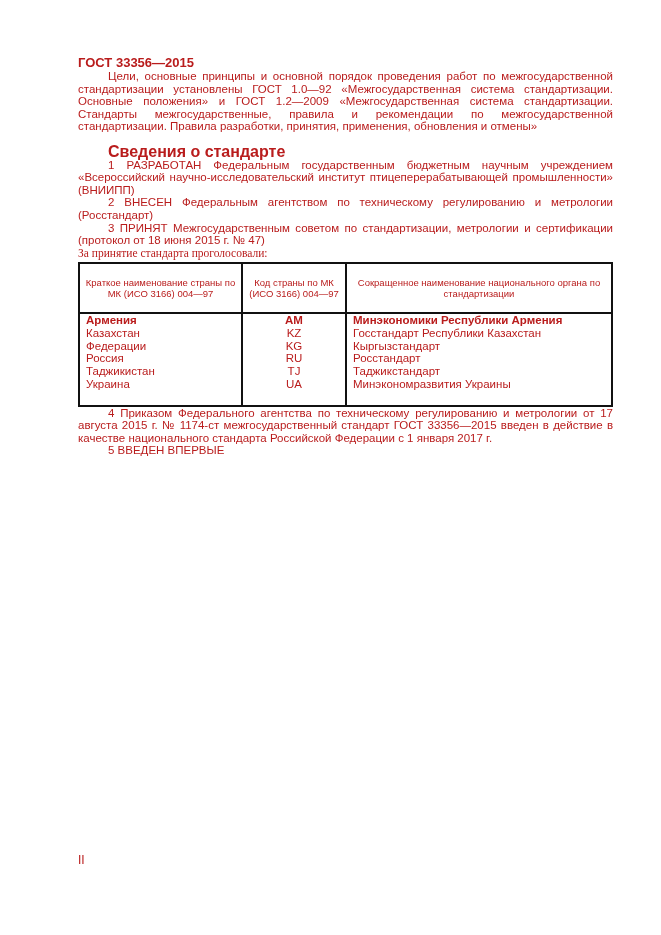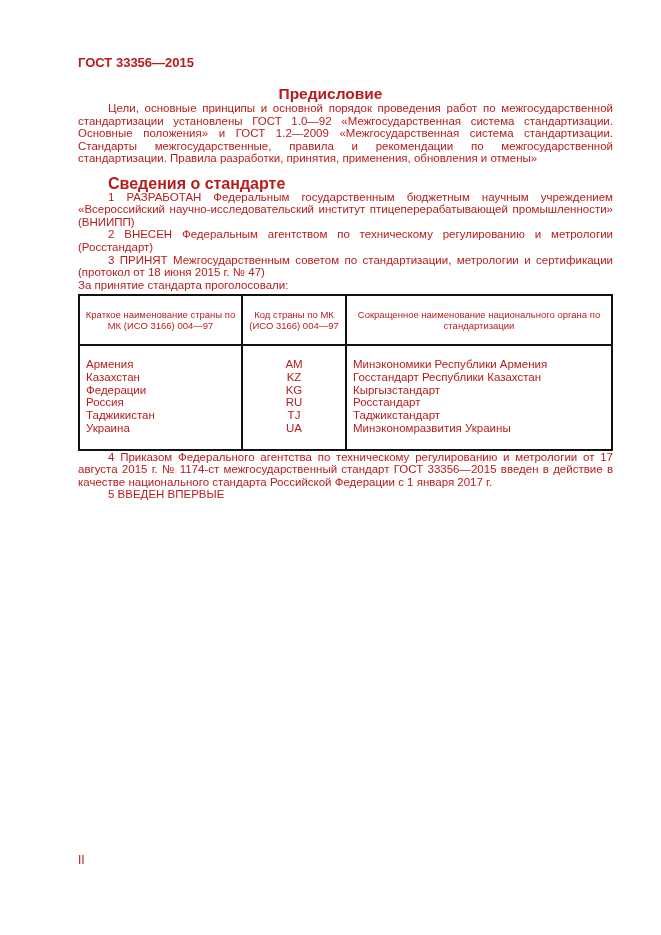--- a/index.html
+++ b/index.html
@@ -44,21 +44,21 @@
   .info-heading {
     margin-top: 13px;
     text-indent: 30px;
     font-weight: bold;
     font-size: 16px;
     line-height: 12.6px;
   }
   .item-1 { margin-top: 13px; }
   .item-2 { margin-top: 13px; }
   .item-3 { margin-top: 12px; }
-  .vote-line { margin-top: 11px; text-indent: 0 !important; }
+  .vote-line { margin-top: 11px; text-indent: 0 !important; font-family: Liberation Serif, serif; }
   .item-4 { margin-top: 15px; }
   .item-5 { margin-top: 13px; }
 
   table.vote-table {
     margin-top: 3px;
     width: 535px;
     border-collapse: collapse;
     border: 2px solid #111;
     table-layout: fixed;
   }
@@ -76,41 +76,40 @@
   table.vote-table td {
     border-left: 2px solid #111;
     border-right: 2px solid #111;
     font-size: 11.5px;
     line-height: 12.7px;
     padding: 0 6px;
     text-align: left;
     vertical-align: top;
   }
   table.vote-table td.code { text-align: center; }
-  table.vote-table tr.first td { padding-top: 12px; }
+  table.vote-table tr.first td { padding-top: 0; font-weight: bold; }
   table.vote-table tr.last td { padding-bottom: 14px; }
   .col-country { width: 163px; }
   .col-code { width: 104px; }
 
   .page-number {
     position: absolute;
     left: 78px;
     top: 854px;
     font-size: 12px;
     line-height: 13px;
   }
 </style>
 </head>
 <body>
 
 <div class="page">
 
   <div class="doc-header">ГОСТ 33356—2015</div>
 
-  <div class="doc-title">Предисловие</div>
 
   <div class="content">
 
     <p class="intro">Цели, основные принципы и основной порядок проведения работ по межгосударственной стандартизации установлены ГОСТ 1.0—92 «Межгосударственная система стандартизации. Основные положения» и ГОСТ 1.2—2009 «Межгосударственная система стандартизации. Стандарты межгосударственные, правила и рекомендации по межгосударственной стандартизации. Правила разработки, принятия, применения, обновления и отмены»</p>
 
     <div class="info-heading">Сведения о стандарте</div>
 
     <p class="item-1">1 РАЗРАБОТАН Федеральным государственным бюджетным научным учреждением «Всероссийский научно-исследовательский институт птицеперерабатывающей промышленности» (ВНИИПП)</p>
 
     <p class="item-2">2 ВНЕСЕН Федеральным агентством по техническому регулированию и метрологии (Росстандарт)</p>

